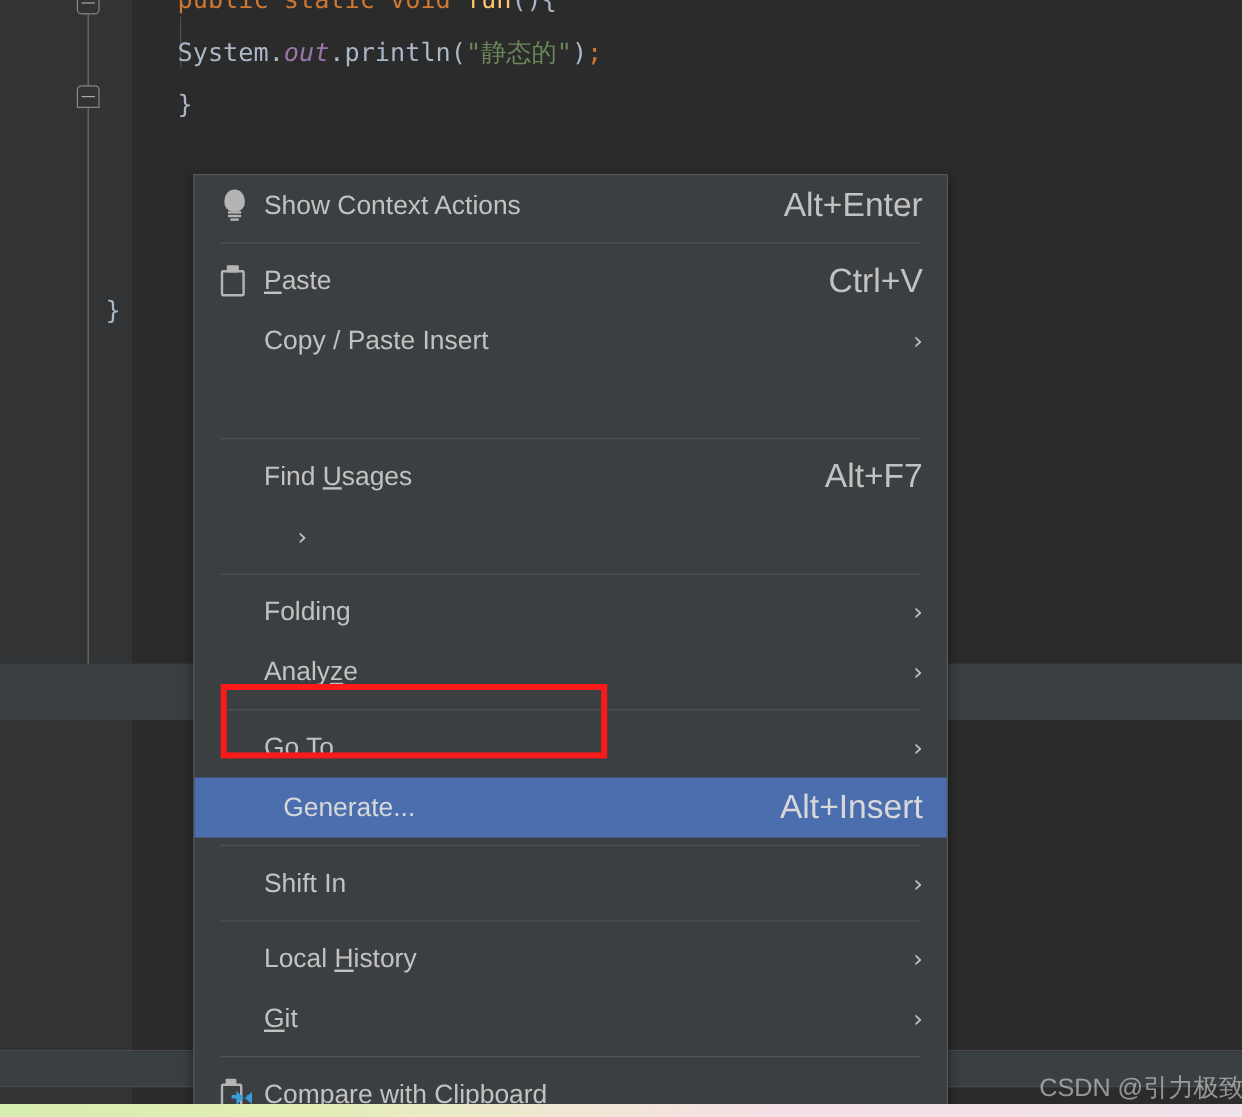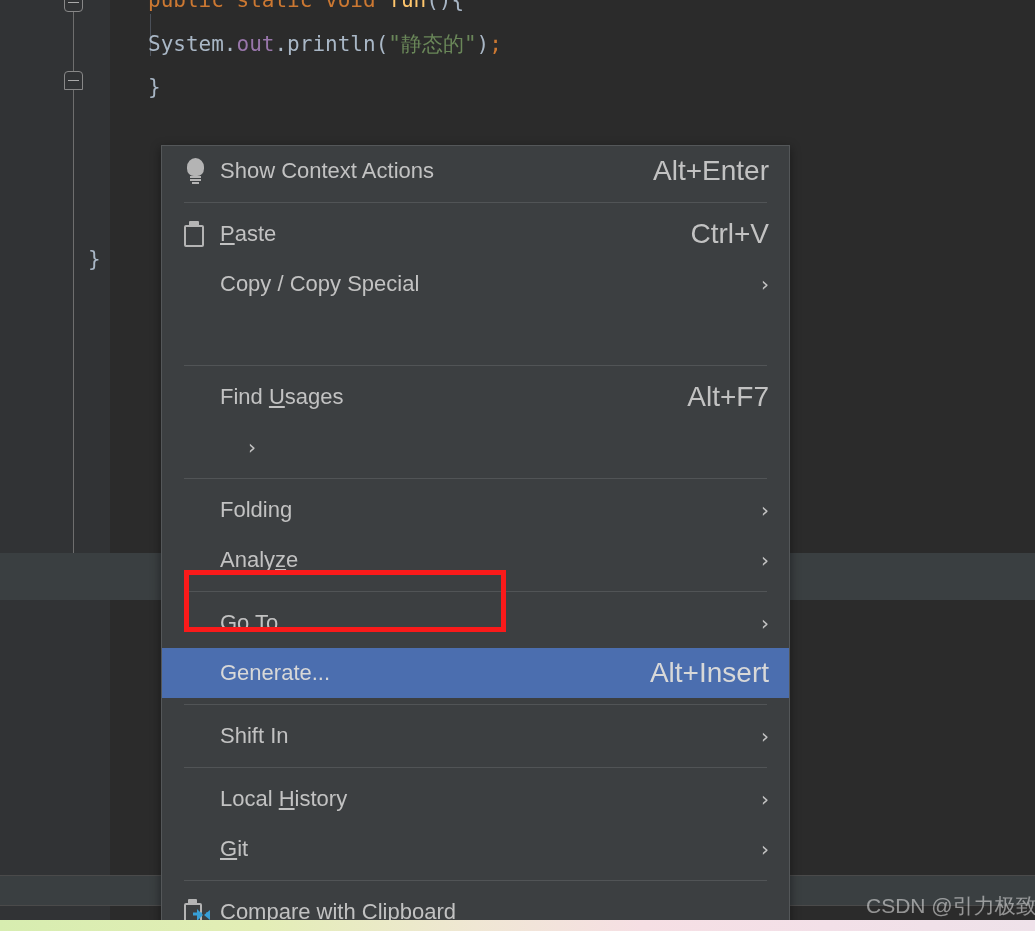--- a/index.html
+++ b/index.html
@@ -32,21 +32,21 @@
     font-family: "DejaVu Sans Mono", monospace;
     font-size: 21px; line-height: 28px; color: #a9b7c6;
   }
   .ln1 { top: -14px; left: 38px; }
   .ln2 { top: 30px; left: 38px; }
   .ln3 { top: 73px; left: 38px; }
   .ln4 { top: 245px; left: -22px; }
 
   .k-orange { color: #cc7832; }
   .k-yellow { color: #ffc66d; }
-  .k-purple { color: #9876aa; }
+  .k-purple { color: #9876aa; font-style: italic; }
   .k-green  { color: #6a8759; }
   .k-plain  { color: #a9b7c6; }
   .k-brace  { color: #a9b7c6; }
 
   .indent-guide { position: absolute; left: 40px; top: 14px; width: 1px; height: 42px; background: #4b5059; }
 
   
   .line-band { position: absolute; left: 0; background: #3a3f41; }
   .band-a { top: 553px; width: 1035px; height: 47px; }
   .band-b { top: 876px; width: 1035px; height: 30px; }
@@ -81,21 +81,21 @@
     flex: 1; color: #c2c2c2; font-size: 22px;
     font-family: "Liberation Sans", sans-serif; white-space: nowrap;
   }
   .menu-item .mi-accel {
     color: #c2c2c2; font-size: 28px; margin-left: 20px; white-space: nowrap;
   }
   .menu-item .mi-arrow {
     color: #c2c2c2; font-size: 20px; margin-left: 20px; width: 16px;
     text-align: right; font-family: "DejaVu Sans", sans-serif;
   }
-  .menu-item.selected { background: #4b6eaf; }
+  .menu-item.selected { background: #4b6eaf; gap: 16px; }
   .menu-item.selected .mi-label,
   .menu-item.selected .mi-accel { color: #d8d8d8; }
 
   .mnemonic { text-decoration: underline; text-underline-offset: 2px; }
 
   .separator { height: 1px; background: #515456; margin: 6px 22px; }
 
   
   .icon-bulb { position: relative; width: 22px; height: 26px; }
   .icon-bulb .bulb-top {
@@ -201,21 +201,21 @@
           <span class="icon-clip">
             <span class="c-top"></span>
             <span class="c-body"></span>
           </span>
         </span>
         <span class="mi-label"><span class="mnemonic">P</span>aste</span>
         <span class="mi-accel">Ctrl+V</span>
       </div>
       <div class="menu-item">
         <span class="mi-icon"></span>
-        <span class="mi-label">Copy / Copy Special</span>
+        <span class="mi-label">Copy / Paste Insert</span>
         <span class="mi-arrow">›</span>
       </div>
       <div class="menu-item">
         <span class="mi-icon"></span>
       </div>
       <div class="separator"></div>
       <div class="menu-item">
         <span class="mi-icon"></span>
         <span class="mi-label">Find <span class="mnemonic">U</span>sages</span>
         <span class="mi-accel">Alt+F7</span>

